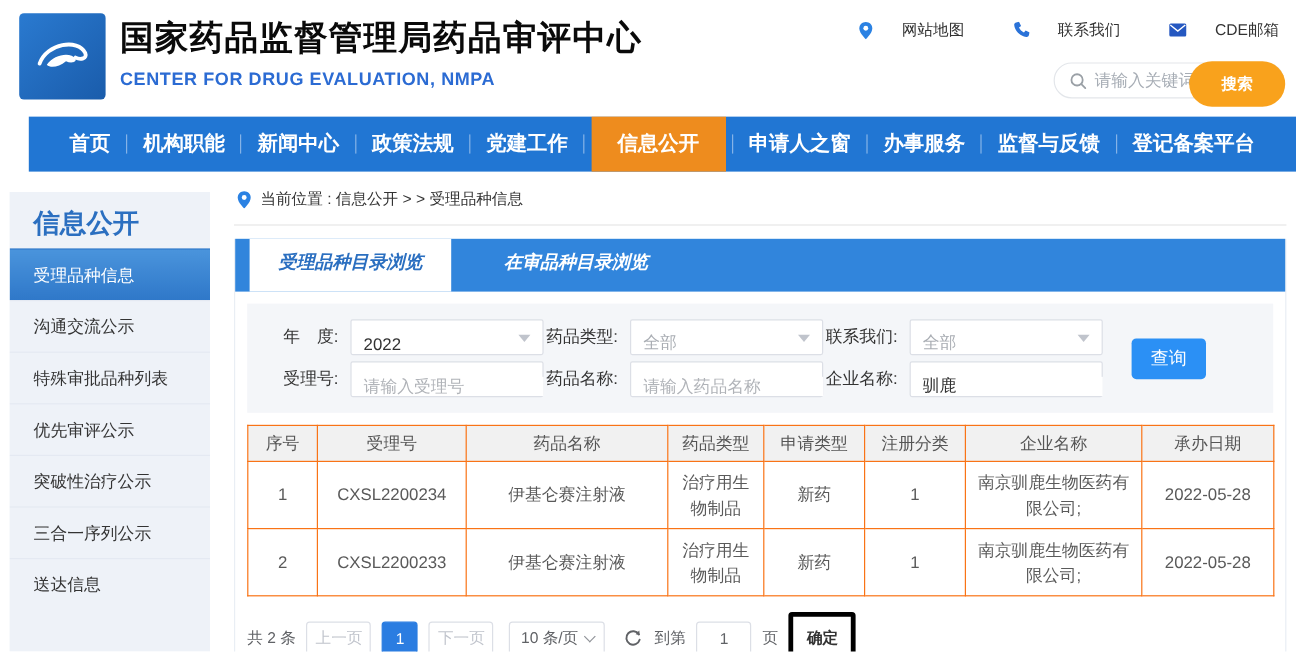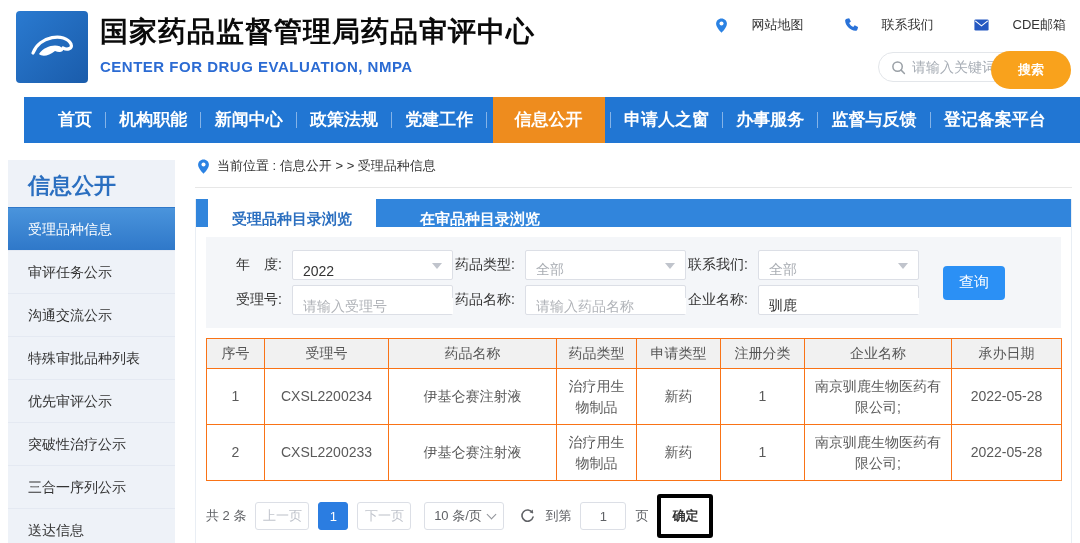--- a/index.html
+++ b/index.html
@@ -35,21 +35,21 @@
   .side-title { height:47px; line-height:52px; padding-left:20px; font-size:22px; font-weight:bold; color:#2b6fc0; }
   .side-item { height:43px; line-height:43px; padding-left:20px; font-size:14px; color:#333;
     border-top:1px solid #e4e9f2; cursor:pointer; white-space:nowrap; }
   .side-item.active { background:linear-gradient(180deg,#4a94dc,#2f78c9); color:#fff; border-top-color:transparent; }
 
   .main { position:absolute; left:195px; top:8px; width:877px; }
   .breadcrumb { display:flex; align-items:center; gap:7px; font-size:13px; color:#333;
     padding:6px 0 12px 2px; border-bottom:1px solid #e7e7e7; }
 
   .panel { margin-top:11px; border:1px solid #e9eef4; border-top:none; padding-bottom:14px; background:#fff; }
-  .tabbar { height:28px; background:#3185dc; display:flex; align-items:stretch; }
+  .tabbar { height:44px; background:#3185dc; display:flex; align-items:stretch;font-style:italic; }
   .tab { line-height:40px; padding:0 24px; font-size:15px; font-weight:bold; color:#fff; cursor:pointer; }
   .tab.active { background:#fff; color:#2b6fc0; margin-left:12px; }
   .tab.inactive { margin-left:20px; }
 
   .filter { position:relative; margin:10px 10px 0; background:#f4f6f9; padding:8px 0; }
   .frow { display:flex; align-items:center; margin:5px 0 5px 14px; }
   .flabel { width:72px; text-align:right; padding-right:10px; font-size:14px; color:#333; white-space:nowrap; }
   .fctrl { width:161px; height:30px; background:#fff; border:1px solid #dcdfe6; border-radius:2px;
     display:flex; align-items:flex-end; padding:0 10px; font-size:14px; position:relative; }
   .fctrl .val { color:#333; } .fctrl .val.gray { color:#a9adb3; }
@@ -153,21 +153,20 @@
     <span class="nav-item">监督与反馈</span>
     <span class="nav-sep"></span>
     <span class="nav-item">登记备案平台</span>
   </div>
 
 <div class="content">
   <div class="sidebar">
     <div class="side-title">信息公开</div>
     <div id="side-items">
         <div class="side-item active">受理品种信息</div>
-        <div class="side-item">审评任务公示</div>
         <div class="side-item">沟通交流公示</div>
         <div class="side-item">特殊审批品种列表</div>
         <div class="side-item">优先审评公示</div>
         <div class="side-item">突破性治疗公示</div>
         <div class="side-item">三合一序列公示</div>
         <div class="side-item">送达信息</div>
       </div>
   </div>
 
   <div class="main">

